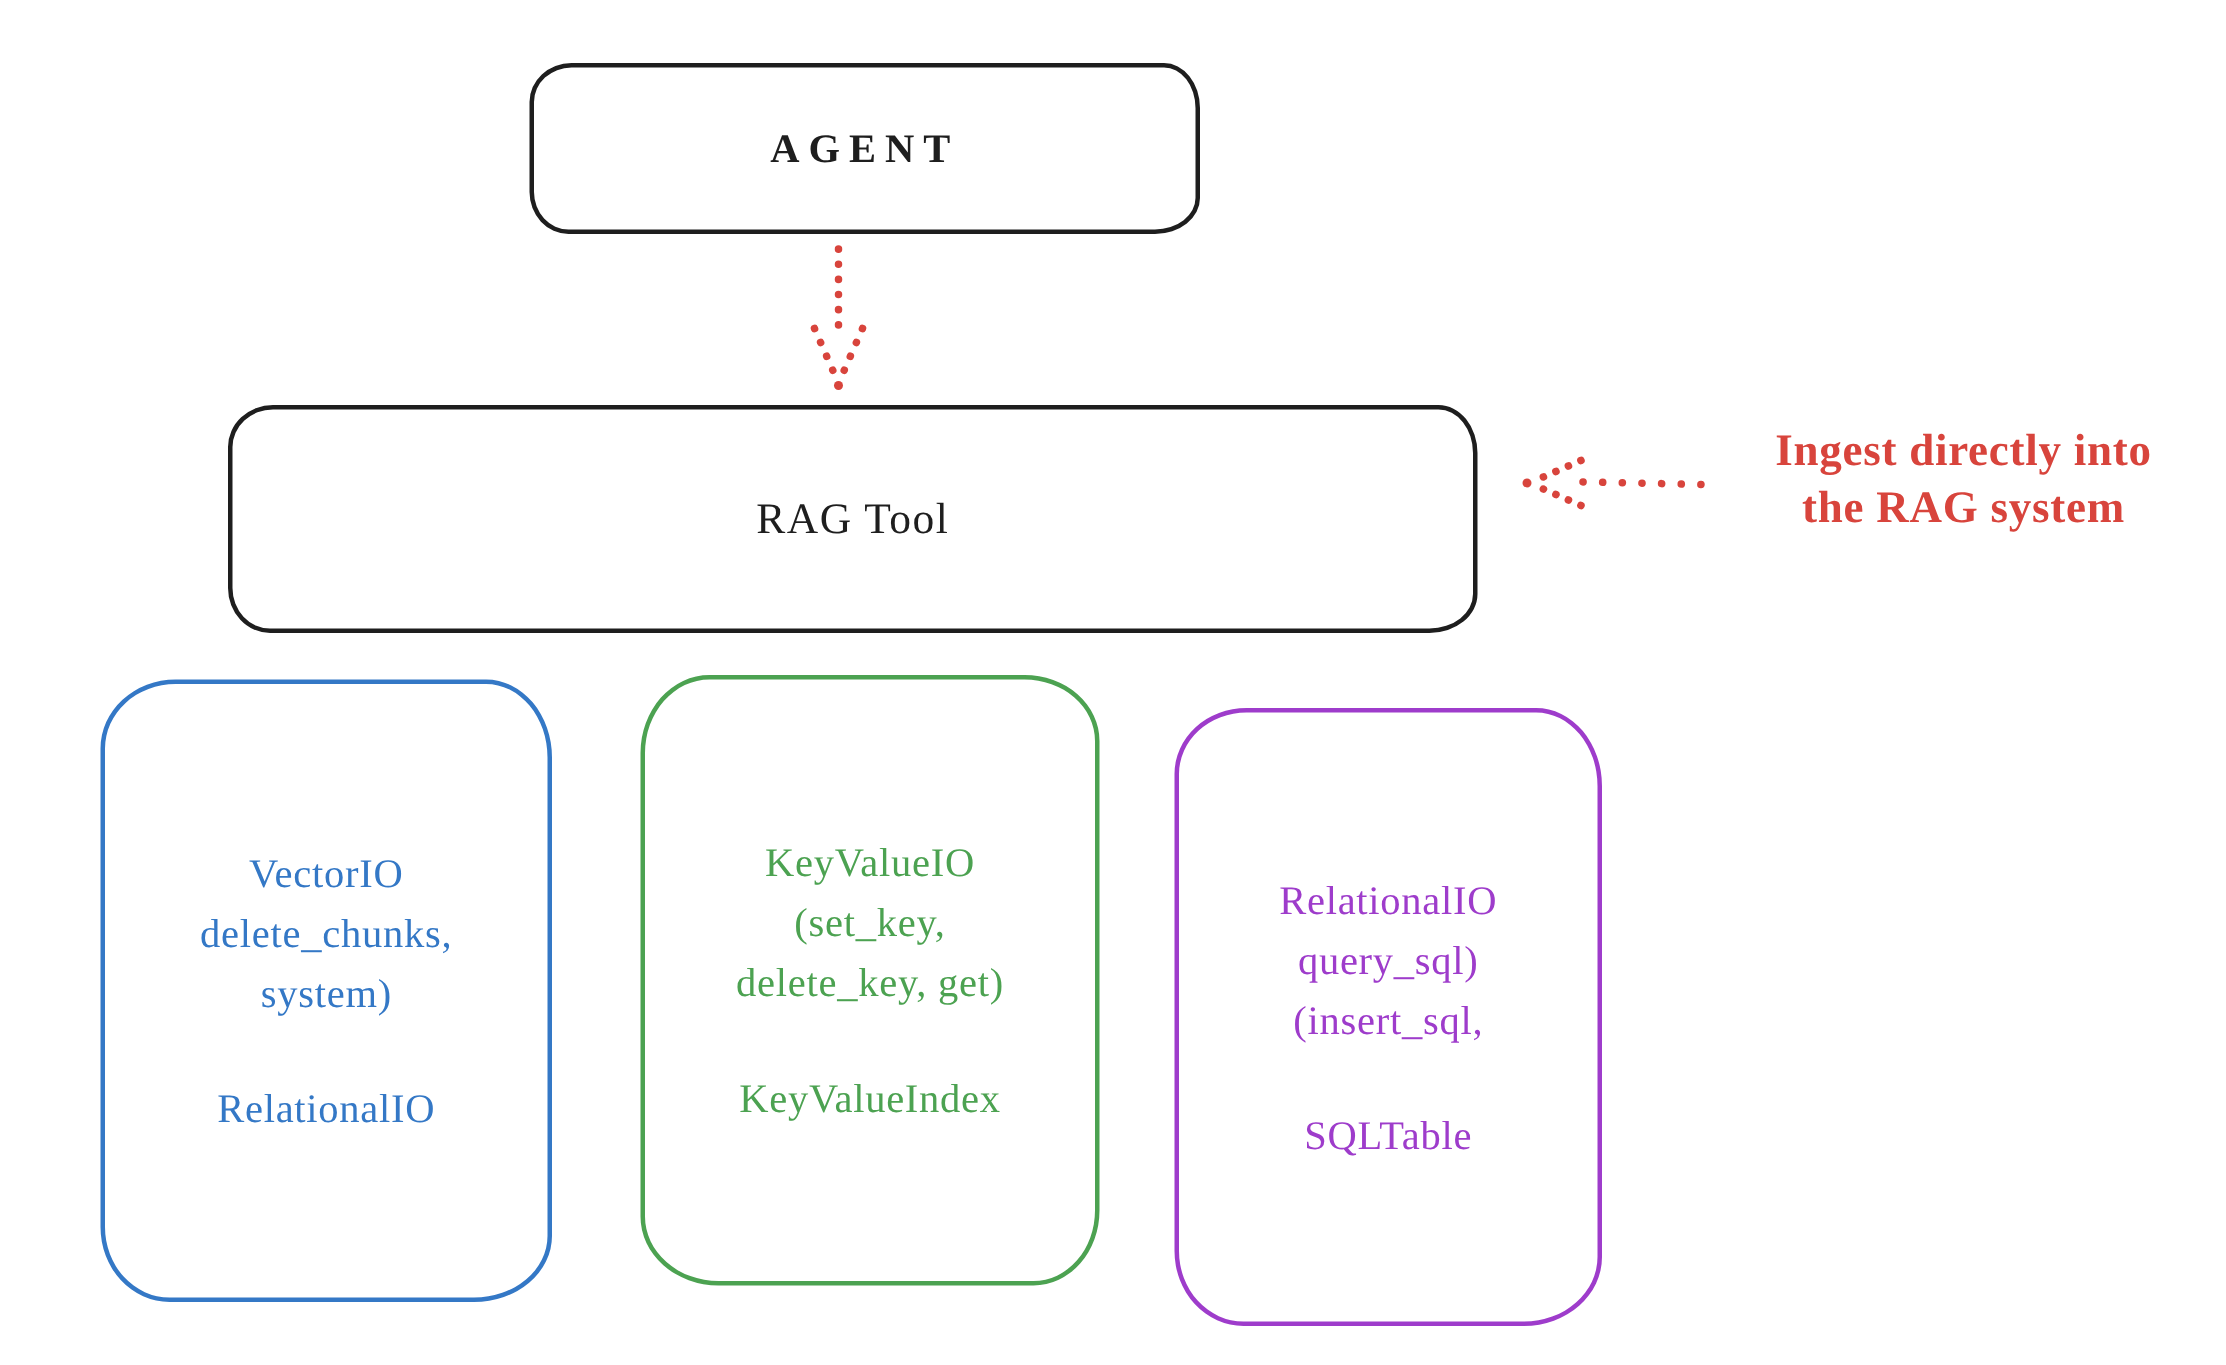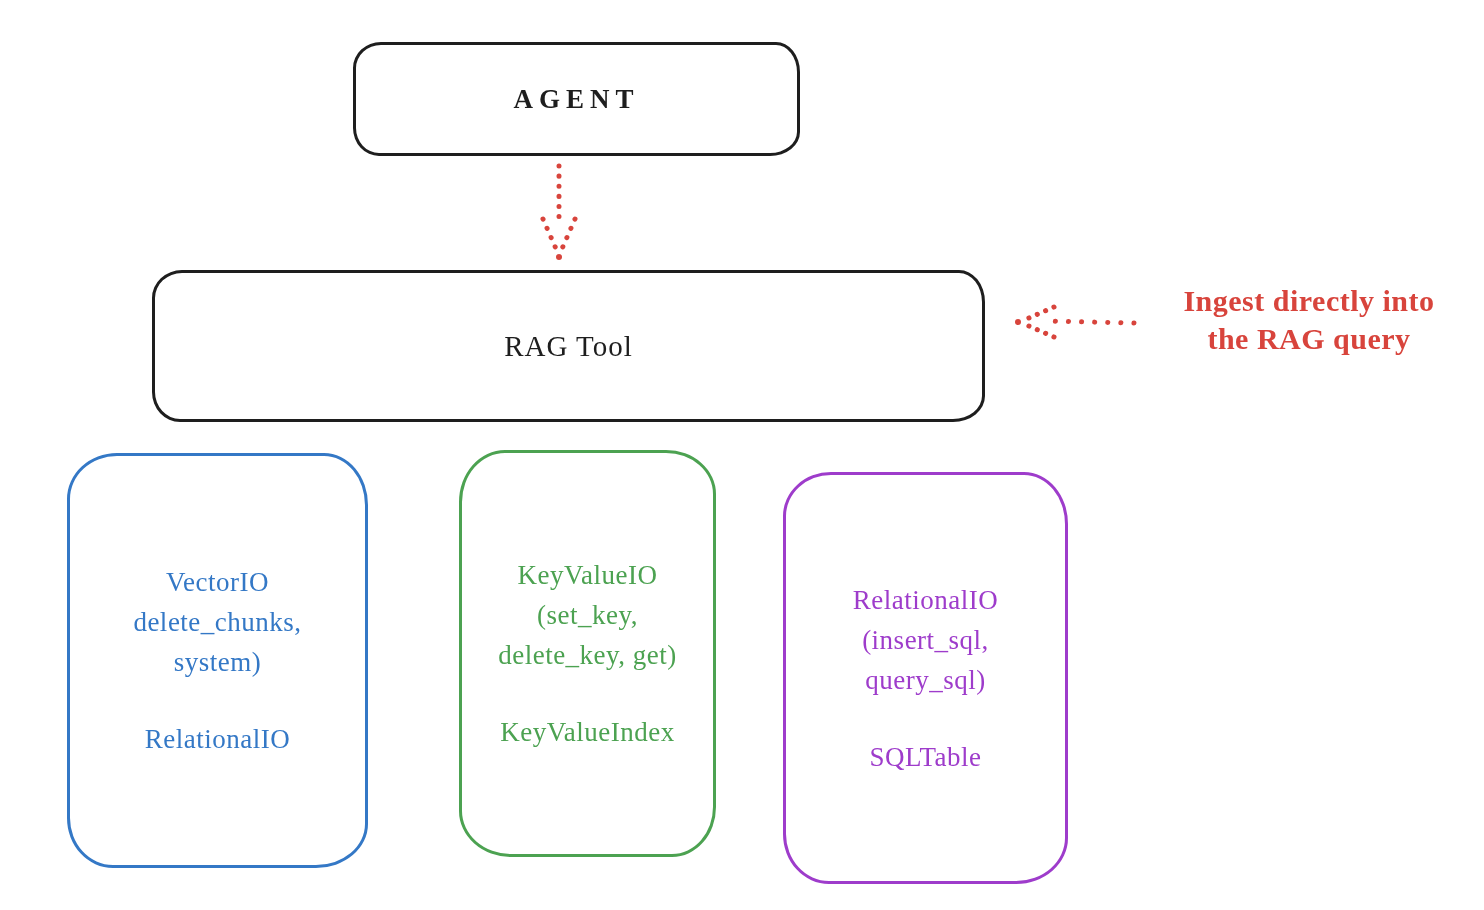--- a/index.html
+++ b/index.html
@@ -53,25 +53,24 @@
   }
   .vector-box {
     left: 67px; top: 453px;
     width: 301px; height: 415px;
     border-color: #3478c6;
     color: #3478c6;
     border-radius: 50px 44px 52px 46px / 46px 52px 44px 50px;
   }
   .keyvalue-box {
     left: 427px; top: 450px;
-    width: 257px; height: 407px;
+    width: 306px; height: 407px;
     border-color: #4ca251;
     color: #4ca251;
     border-radius: 46px 50px 44px 52px / 52px 44px 50px 46px;
-    margin-left: 32px;
   }
   .relational-box {
     left: 783px; top: 472px;
     width: 285px; height: 412px;
     border-color: #9e3ccb;
     color: #9e3ccb;
     border-radius: 48px 44px 52px 46px / 44px 52px 46px 50px;
   }
   .store-footer {
     margin-top: 37px;
@@ -128,37 +127,37 @@
 
   <svg class="arrow-svg ingest-arrow" viewBox="0 0 128 46">
     <line class="dotted" x1="122" y1="23" x2="32" y2="21" stroke-dasharray="0.1 13"></line>
     <line class="dotted" x1="42" y1="7" x2="10" y2="21" stroke-dasharray="0.1 9"></line>
     <line class="dotted" x1="42" y1="37" x2="10" y2="23" stroke-dasharray="0.1 9"></line>
     <circle cx="6" cy="22" r="3" fill="#d8443c"></circle>
   </svg>
 
   <div class="annotation">
     <div>Ingest directly into</div>
-    <div>the RAG query</div>
+    <div>the RAG system</div>
   </div>
 
   <div class="node store-box vector-box">
     <div>VectorIO</div>
     <div>delete_chunks,</div>
     <div>system)</div>
     <div class="store-footer">RelationalIO</div>
   </div>
 
   <div class="node store-box keyvalue-box">
     <div>KeyValueIO</div>
     <div>(set_key,</div>
     <div>delete_key, get)</div>
     <div class="store-footer">KeyValueIndex</div>
   </div>
 
   <div class="node store-box relational-box">
     <div>RelationalIO</div>
+    <div>query_sql)</div>
     <div>(insert_sql,</div>
-    <div>query_sql)</div>
     <div class="store-footer">SQLTable</div>
   </div>
 
 </div>
 
 </body></html>

